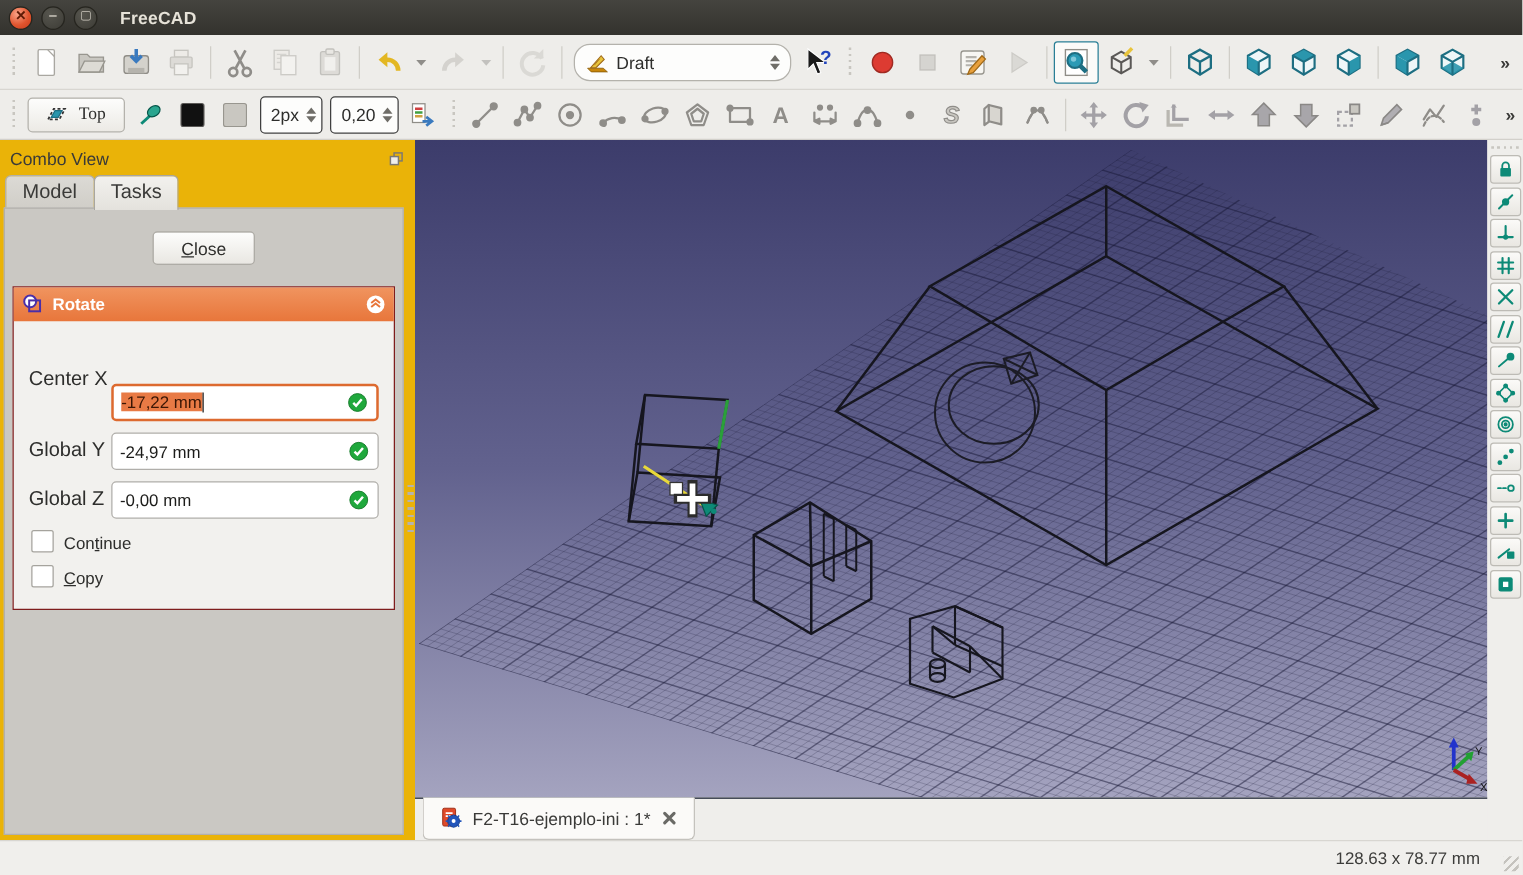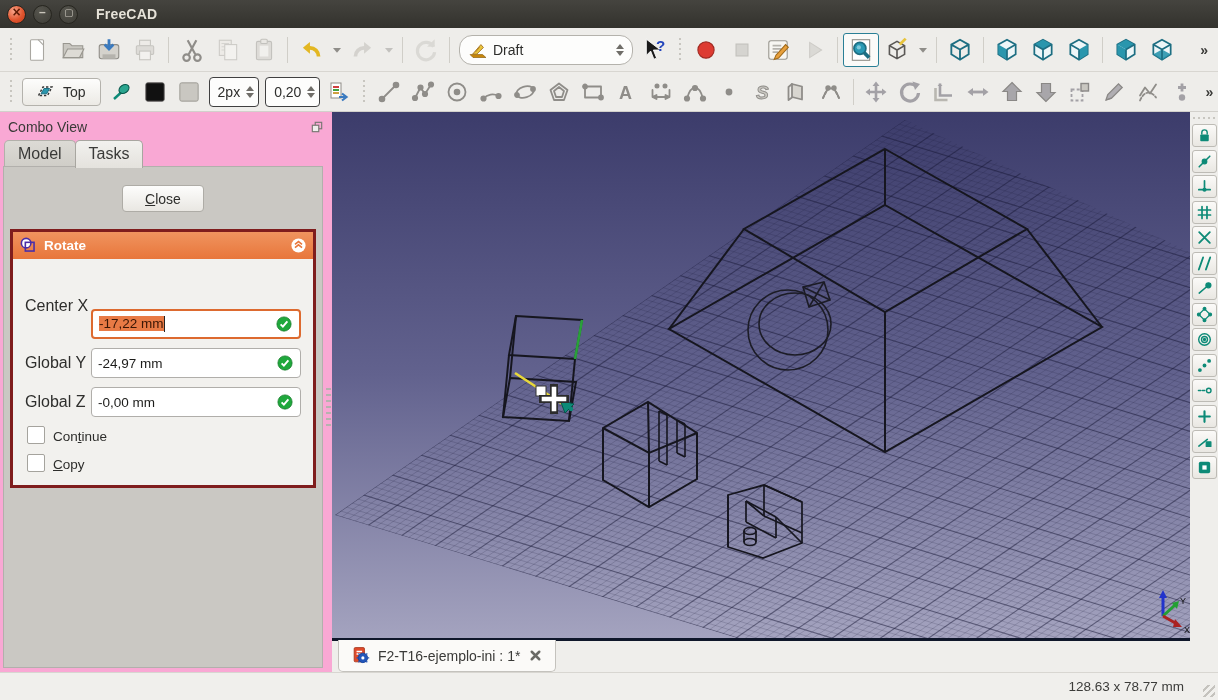--- a/index.html
+++ b/index.html
@@ -36,46 +36,46 @@
     background-size:2px 100%;background-repeat:repeat-y;background-position:2px 0;}
   .combo{display:flex;align-items:center;gap:5px;background:#fdfdfc;border:1px solid #b4b2ac;
     border-radius:13px;height:28px;padding:0 6px 0 8px;min-width:158px;flex:0 0 auto;margin:0 4px;}
   .combo .ic{width:20px;height:20px;}
   .combo .val{flex:1;font-size:14px;color:#2e2e2c;}
   .spinner{display:flex;flex-direction:column;gap:2px;padding-right:2px;}
   .spinner i{width:0;height:0;border-left:4px solid transparent;border-right:4px solid transparent;}
   .spinner .up{border-bottom:5px solid #6f6d68;}
   .spinner .dn{border-top:5px solid #6f6d68;}
   .topbtn{display:flex;align-items:center;gap:6px;background:linear-gradient(#fdfdfc,#eceae5);
-    border:1px solid #b4b2ac;border-radius:4px;height:28px;padding:0 14px 0 10px;flex:0 0 auto;margin:0 3px;font-size:14px;color:#2e2e2c;}
+    border:1px solid #b4b2ac;border-radius:4px;height:28px;padding:0 14px 0 10px;flex:0 0 auto;margin:0 3px;font-size:14px;color:#2e2e2c;font-family:Liberation Serif, serif;}
   .topbtn .ic{width:20px;height:20px;}
   .spin{display:flex;align-items:center;background:#fdfdfc;border:1px solid #404040;border-radius:4px;
     height:28px;padding:0 2px 0 8px;flex:0 0 auto;margin:0 3px;}
   .spin .val{font-size:14px;color:#2e2e2c;margin-right:6px;}
   .overflow{font-weight:bold;color:#3a3a38;font-size:14px;background:none;border:none;margin-left:auto;flex:0 0 auto;}
   
   #main{position:absolute;left:0;top:112px;right:0;bottom:28px;}
   
-  #combopanel{position:absolute;left:0;top:0;width:332px;bottom:0;background:#f9a8d4;}
+  #combopanel{position:absolute;left:0;top:0;width:332px;bottom:0;background:#eab308;}
   .cv-header{height:26px;display:flex;align-items:center;padding:2px 8px 0 8px;}
   .cv-title{flex:1;font-size:14px;color:#3a3a38;}
   .cv-float{width:14px;height:14px;}
   .tabs{display:flex;align-items:flex-end;height:28px;padding-left:4px;}
   .tab{border:1px solid #b2b0aa;border-bottom:none;border-radius:5px 5px 0 0;padding:4px 13px 5px;
     font-size:16px;background:linear-gradient(#dcdad5,#cfcdc7);color:#3a3a38;margin-right:-1px;}
   .tab.active{background:#c9c7c2;border-color:#a8a6a0;position:relative;z-index:2;
     background:linear-gradient(#f2f1ee,#e4e2dd);}
   .cv-content{position:absolute;left:3px;right:9px;top:54px;bottom:4px;background:#cac8c3;
     border:1px solid #b2b0ac;box-sizing:border-box;}
   .closebtn{display:block;margin:18px auto 0;width:82px;height:27px;
     background:linear-gradient(#fdfdfc,#e9e7e2);border:1px solid #aeaca6;border-radius:4px;
     font-size:14px;color:#2e2e2c;font-family:inherit;}
   .mn{text-decoration:underline;}
   .taskbox{position:absolute;left:6px;right:6px;top:62px;height:259px;background:#f2f1ee;
-    border:3px solid #7f1d1d;box-sizing:border-box;}
+    border:1px solid #7f1d1d;box-sizing:border-box;}
   .taskhdr{height:27px;background:linear-gradient(#f0945f,#e8763b);display:flex;align-items:center;
     padding:0 6px;gap:6px;}
   .taskhdr .ic{width:19px;height:19px;}
   .tasktitle{flex:1;color:#fff;font-weight:bold;font-size:13.5px;}
   .collapse{width:17px;height:17px;}
   .taskbody{padding:14px 12px 0 12px;}
   .frow{display:flex;align-items:center;margin-bottom:9px;}
   .flabel{width:66px;text-align:left;font-size:16px;color:#2e2e2c;flex:0 0 auto;}
   .finput{flex:1;height:30px;background:#fff;border:1px solid #b0aeaa;border-radius:4px;
     display:flex;align-items:center;padding:0 6px;box-sizing:border-box;gap:4px;}
@@ -87,21 +87,21 @@
   .cbrow{display:flex;align-items:flex-end;gap:8px;margin:2px 0 10px 2px;}
   .cbbox{width:16px;height:16px;background:#fff;border:1px solid #a5a39d;border-radius:2px;flex:0 0 auto;}
   .cblabel{font-size:13.5px;color:#2e2e2c;}
   .splitgrip{position:absolute;right:1px;top:276px;width:5px;height:40px;
     background:repeating-linear-gradient(to bottom,#b5b3ae 0 2px,transparent 2px 6px);}
   
   #viewport{position:absolute;left:332px;top:0;right:28px;height:526px;}
   #viewport svg{display:block;}
   
   #tabbar{position:absolute;left:332px;right:28px;bottom:0;height:34px;background:#efeeeb;
-    border-top:3px solid #0f172a;box-sizing:border-box;display:flex;align-items:stretch;padding-left:6px;}
+    border-top:1px solid #0f172a;box-sizing:border-box;display:flex;align-items:stretch;padding-left:6px;}
   .doctab{display:flex;align-items:center;gap:8px;background:#fbfaf8;border:1px solid #c4c2bd;border-top:none;
     border-radius:0 0 5px 5px;padding:0 12px;margin-top:-1px;}
   .doctab .ic{width:19px;height:19px;}
   .doctab .lbl{font-size:14px;color:#3a3a38;}
   .doctab .closex{width:15px;height:15px;}
   
   #snapbar{position:absolute;right:0;top:0;width:28px;bottom:0;background:#efeeeb;
     display:flex;flex-direction:column;align-items:center;padding-top:3px;box-sizing:border-box;}
   .vhandle{width:22px;height:6px;margin-bottom:3px;flex:0 0 auto;
     background:repeating-linear-gradient(to right,#c8c6c0 0 2px,transparent 2px 5px);background-size:100% 2px;background-repeat:repeat-x;background-position:0 2px;}

